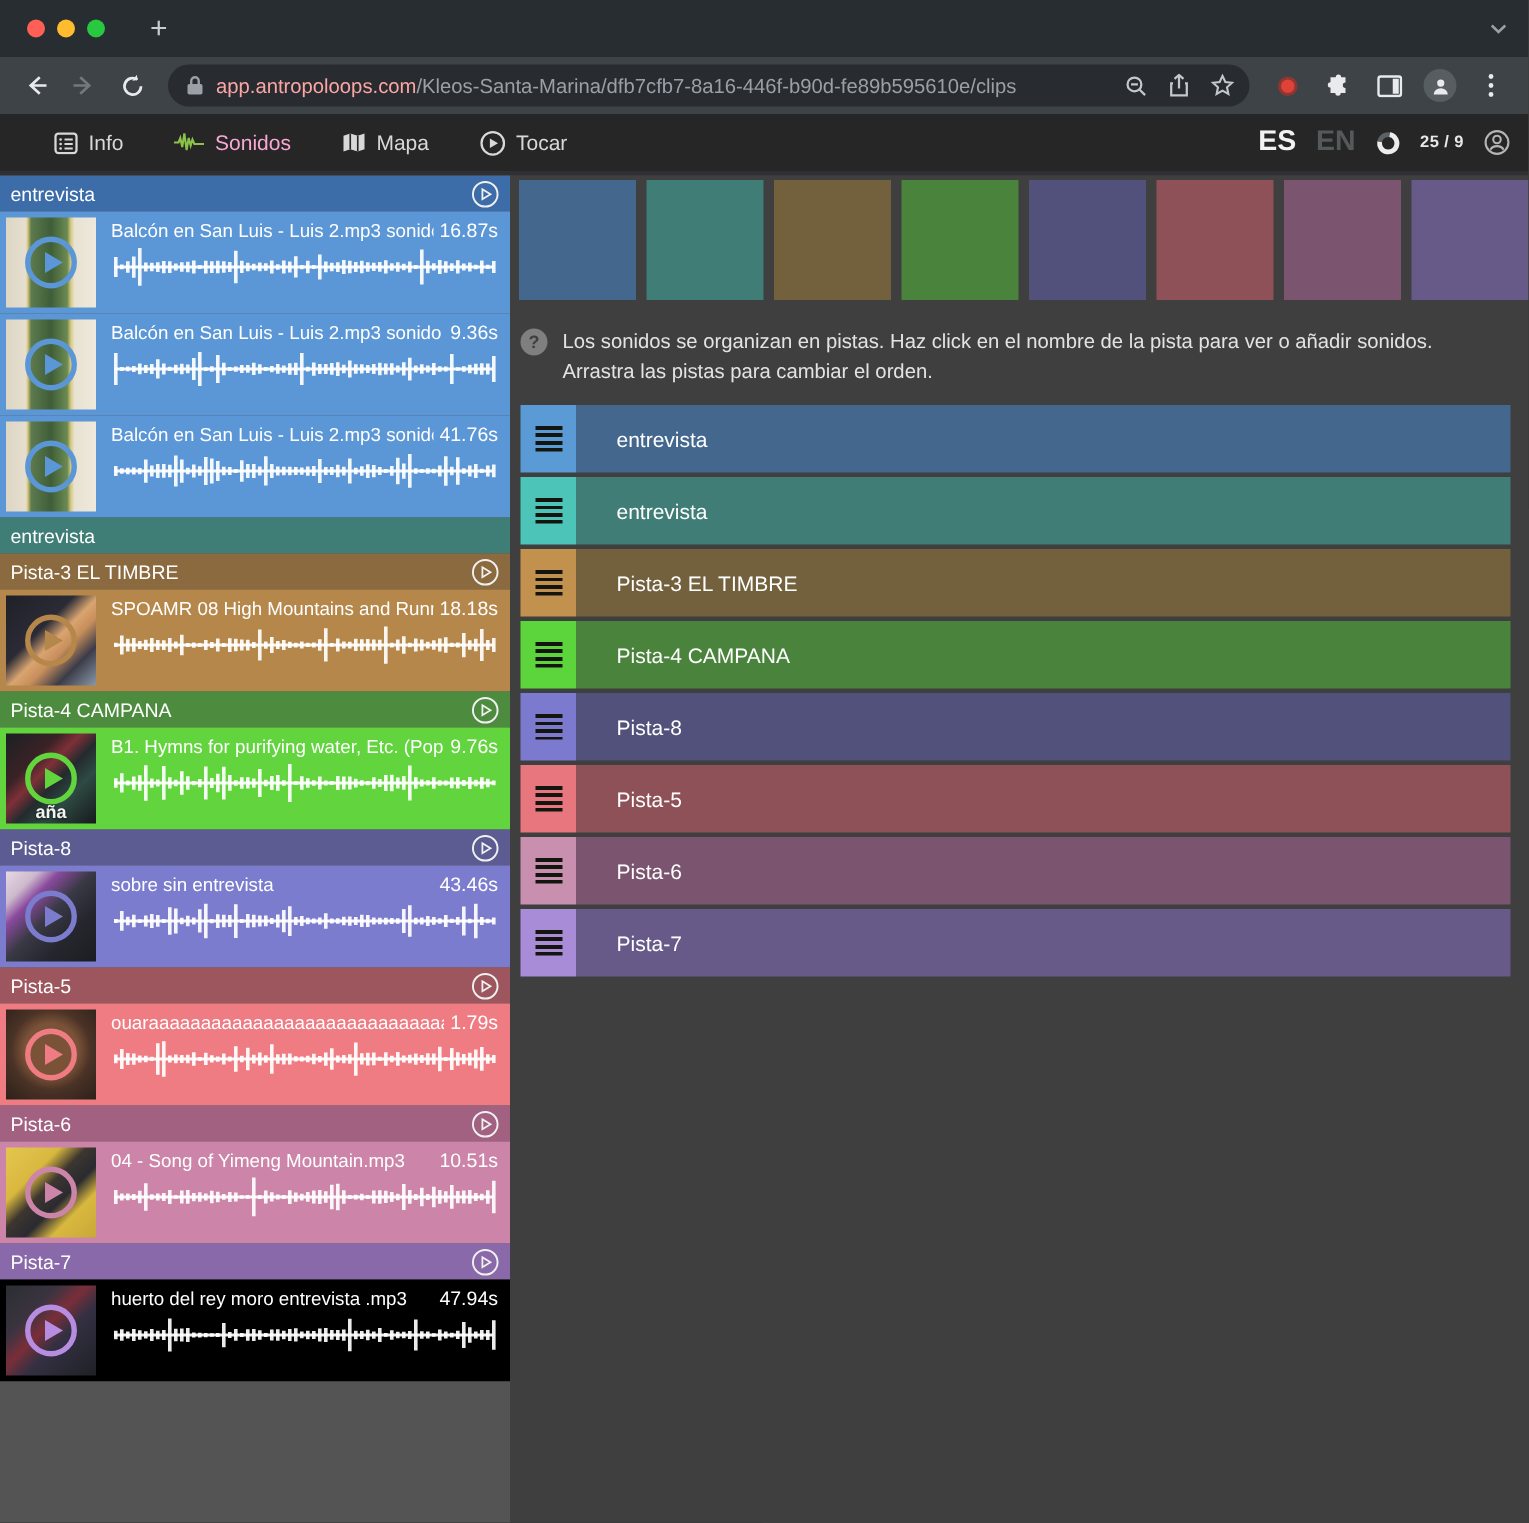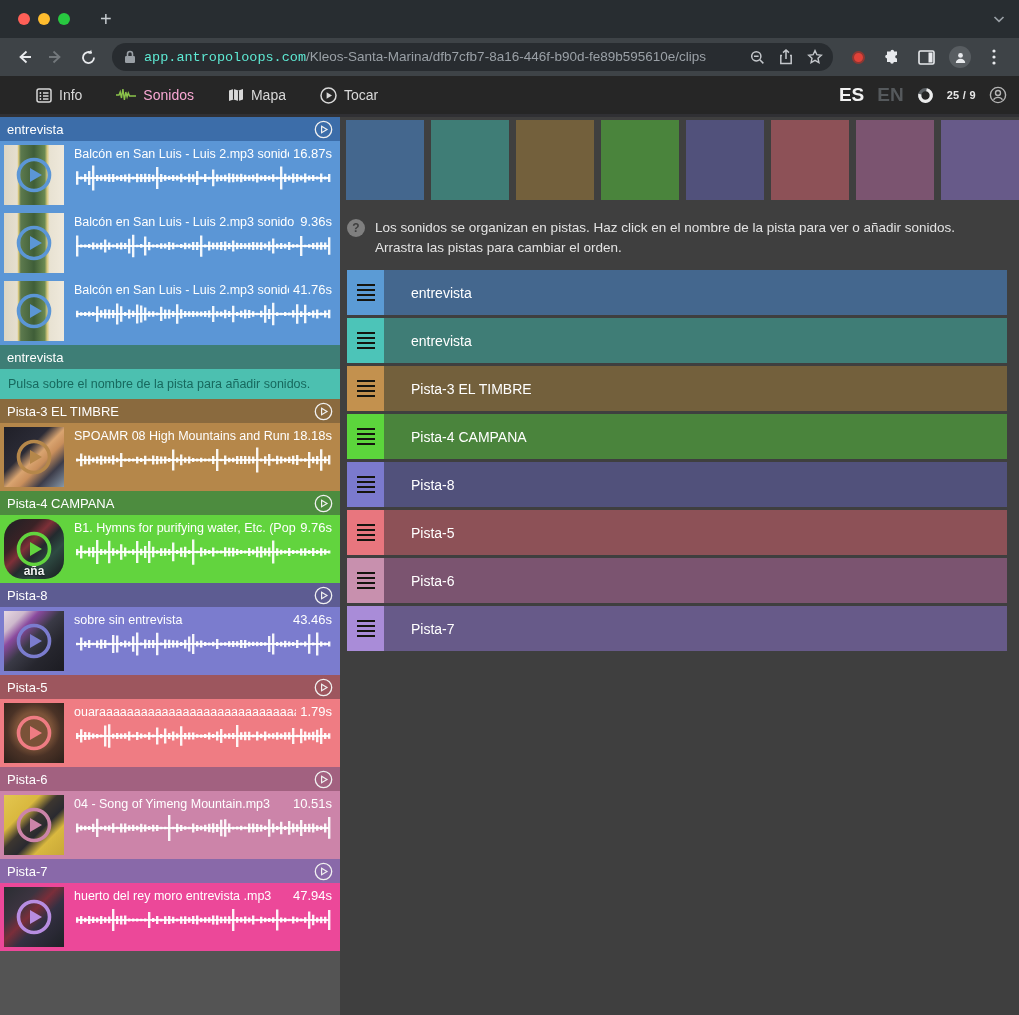--- a/index.html
+++ b/index.html
@@ -16,21 +16,21 @@
   .tab-title { color:#e8eaed; font-size:12.5px; flex:1; white-space:nowrap; overflow:hidden; }
   .tab-close { color:#d5d8db; font-size:15px; line-height:1; cursor:default; }
   .newtab { color:#c8cdd1; font-size:20px; font-weight:300; margin-left:14px; }
   .strip-chevron { margin-left:auto; margin-right:14px; color:#9aa0a6; }
 
   .toolbar { height:38px; background:#3e4347; display:flex; align-items:center; padding:0 10px; gap:4px; }
   .navbtn { width:28px; height:28px; display:flex; align-items:center; justify-content:center; border-radius:50%; }
   .urlpill { flex:1; height:28px; background:#282c30; border-radius:14px; display:flex;
     align-items:center; padding:0 10px 0 12px; margin:0 6px; max-width:740px; }
   .url { font-size:13.5px; white-space:nowrap; overflow:hidden; flex:1; margin-left:8px; }
-  .url .domain { color:#5eead4;font-family:Liberation Mono, monospace; } .url .path { color:#9aa0a6; }
+  .url .domain { color:#fca5a5; } .url .path { color:#9aa0a6; }
   .pill-ic { margin-left:14px; display:flex; align-items:center; }
   .chrome-ic { width:30px; display:flex; align-items:center; justify-content:center; }
   .recdot { width:13px; height:13px; border-radius:50%; background:#e04138; border:2.5px solid #8e3732; }
   .avatar { width:22px; height:22px; border-radius:50%; background:#585d61; display:flex; align-items:center; justify-content:center; }
 
   
   .appheader { height:38px; display:flex; }
   .mapcrumb { width:340px; flex:none; position:relative; display:flex; align-items:center; padding:0 10px; gap:7px;
     background:
       radial-gradient(circle at 198px 31px, #efc93e 0 3.5px, rgba(0,0,0,0) 4.5px),
@@ -62,21 +62,21 @@
   .clip-top { display:flex; align-items:baseline; gap:4px; }
   .clip-name { color:#fff; font-size:12.5px; white-space:nowrap; overflow:hidden; flex:1; }
   .clip-dur { color:#fff; font-size:13px; flex:none; }
   .waveform { height:34px; margin-top:3px; }
   .hint { height:30px; display:flex; align-items:center; padding:0 8px; color:#17695e; font-size:12.5px; }
   .sidebar-fill { flex:1; background:#545454; }
 
   
   .th-balcon { background:linear-gradient(90deg,#ddd6c4 0,#e6dfcf 22%,#d8c87e 24%,#5d7a4e 28%,#3f5e38 50%,#6b8a52 68%,#d8c87e 72%,#e8e2d2 76%,#efe9dc 100%); }
   .th-timbre { background:linear-gradient(135deg,#202028 0%,#2b2b36 38%,#d9a470 52%,#c98f5c 62%,#3c3c49 78%,#8898a8 100%); }
-  .th-campana { background:linear-gradient(135deg,#1c2024 0%,#3a2226 30%,#7e3038 42%,#232a2e 55%,#2e4a42 70%,#17191c 100%);border-radius:19px; }
+  .th-campana { background:linear-gradient(135deg,#1c2024 0%,#3a2226 30%,#7e3038 42%,#232a2e 55%,#2e4a42 70%,#17191c 100%); }
   .th-pekka { background:linear-gradient(135deg,#e7d9e2 0%,#cdb9cc 18%,#8a4a9e 30%,#3a3a46 48%,#26262e 70%,#1c1c22 100%); }
   .th-mrt { background:radial-gradient(circle at 50% 45%,#7a5238 0 40%,#4a3226 60%,#2c201a 100%); }
   .th-yimeng { background:linear-gradient(135deg,#e3c64f 0%,#d9b83f 30%,#3c3630 45%,#2a2a30 60%,#d9b83f 75%,#c8a838 100%); }
   .th-huerto { background:linear-gradient(135deg,#2a2e33 0%,#3c3440 30%,#7a2e3a 45%,#343042 60%,#1e2126 100%); }
 
   
   .main { flex:1; min-width:0; background:#3f3f3f; display:flex; flex-direction:column; }
   .swatches { display:flex; gap:7px; padding-left:6px; margin-top:3px; height:80px; }
   .swatch { flex:1; }
   .helpblock { display:flex; gap:10px; margin:18px 40px 13px 7px; align-items:flex-start; }
@@ -315,21 +315,20 @@
               <rect x="2" y="13" width="253" height="2" fill="rgba(255,255,255,.92)"></rect>
               <path d="M2,10.7 h2.4 v6.6 h-2.4 z M6,12.2 h2.4 v3.6 h-2.4 z M10,11.9 h2.4 v4.2 h-2.4 z M14,11.6 h2.4 v4.8 h-2.4 z M18,12.0 h2.4 v4.1 h-2.4 z M22,6.3 h2.4 v15.5 h-2.4 z M26,10.3 h2.4 v7.3 h-2.4 z M30,9.3 h2.4 v9.3 h-2.4 z M34,9.4 h2.4 v9.1 h-2.4 z M38,9.9 h2.4 v8.2 h-2.4 z M42,3.6 h2.4 v20.8 h-2.4 z M46,6.3 h2.4 v15.5 h-2.4 z M50,11.9 h2.4 v4.2 h-2.4 z M54,9.6 h2.4 v8.8 h-2.4 z M58,10.8 h2.4 v6.3 h-2.4 z M62,4.6 h2.4 v18.8 h-2.4 z M66,5.6 h2.4 v16.8 h-2.4 z M70,7.4 h2.4 v13.2 h-2.4 z M74,11.2 h2.4 v5.6 h-2.4 z M78,11.3 h2.4 v5.4 h-2.4 z M82,12.6 h2.4 v2.8 h-2.4 z M86,6.8 h2.4 v14.3 h-2.4 z M90,9.4 h2.4 v9.3 h-2.4 z M94,9.4 h2.4 v9.2 h-2.4 z M98,11.0 h2.4 v6.0 h-2.4 z M102,4.2 h2.4 v19.5 h-2.4 z M106,9.3 h2.4 v9.3 h-2.4 z M110,11.0 h2.4 v6.0 h-2.4 z M114,11.2 h2.4 v5.6 h-2.4 z M118,11.1 h2.4 v5.8 h-2.4 z M122,11.4 h2.4 v5.2 h-2.4 z M126,11.6 h2.4 v4.9 h-2.4 z M130,11.0 h2.4 v6.1 h-2.4 z M134,10.6 h2.4 v6.8 h-2.4 z M138,6.0 h2.4 v16.0 h-2.4 z M142,11.3 h2.4 v5.4 h-2.4 z M146,11.4 h2.4 v5.2 h-2.4 z M150,9.8 h2.4 v8.4 h-2.4 z M154,11.1 h2.4 v5.9 h-2.4 z M158,5.7 h2.4 v16.6 h-2.4 z M162,11.9 h2.4 v4.2 h-2.4 z M166,10.8 h2.4 v6.4 h-2.4 z M170,9.5 h2.4 v9.1 h-2.4 z M174,10.0 h2.4 v8.1 h-2.4 z M178,11.3 h2.4 v5.4 h-2.4 z M182,12.7 h2.4 v2.6 h-2.4 z M186,10.7 h2.4 v6.5 h-2.4 z M190,5.2 h2.4 v17.6 h-2.4 z M194,9.0 h2.4 v10.1 h-2.4 z M198,2.7 h2.4 v22.5 h-2.4 z M202,12.2 h2.4 v3.7 h-2.4 z M206,12.7 h2.4 v2.6 h-2.4 z M210,12.1 h2.4 v3.8 h-2.4 z M214,12.5 h2.4 v3.0 h-2.4 z M218,10.3 h2.4 v7.3 h-2.4 z M222,4.2 h2.4 v19.6 h-2.4 z M226,11.2 h2.4 v5.7 h-2.4 z M230,4.8 h2.4 v18.4 h-2.4 z M234,12.1 h2.4 v3.8 h-2.4 z M238,10.4 h2.4 v7.3 h-2.4 z M242,9.4 h2.4 v9.2 h-2.4 z M246,12.5 h2.4 v2.9 h-2.4 z M250,10.4 h2.4 v7.2 h-2.4 z M254,9.7 h2.4 v8.5 h-2.4 z " fill="rgba(255,255,255,.92)"></path>
             </svg>
           </div>
       </div>
     </div>
 
     <div class="sec-head" style="background: rgb(62, 126, 118);">
       <span class="sec-title">entrevista</span>
     </div>
-    <div class="hint" style="background: rgb(76, 192, 176);">Pulsa sobre el nombre de la pista para añadir sonidos.</div>
 
     <div class="sec-head" style="background: rgb(138, 106, 62);">
       <span class="sec-title">Pista-3 EL TIMBRE</span>
       <span>
           <svg width="19" height="19" viewBox="0 0 19 19">
             <circle cx="9.5" cy="9.5" r="8.2" stroke="#f0f0f0" stroke-width="1.3" fill="none"></circle>
             <path d="M7.6 6.2 L13 9.5 L7.6 12.8 Z" stroke="#f0f0f0" stroke-width="1.2" fill="none"></path>
           </svg>
         </span>
     </div>
@@ -477,21 +476,21 @@
 
     <div class="sec-head" style="background: rgb(137, 105, 169);">
       <span class="sec-title">Pista-7</span>
       <span>
           <svg width="19" height="19" viewBox="0 0 19 19">
             <circle cx="9.5" cy="9.5" r="8.2" stroke="#f0f0f0" stroke-width="1.3" fill="none"></circle>
             <path d="M7.6 6.2 L13 9.5 L7.6 12.8 Z" stroke="#f0f0f0" stroke-width="1.2" fill="none"></path>
           </svg>
         </span>
     </div>
-    <div class="clip" style="background: #ec4899; color: rgb(183, 141, 225);">
+    <div class="clip" style="background: #000000; color: rgb(183, 141, 225);">
       <div class="thumb th-huerto">
         <svg class="ring" width="40" height="40" viewBox="0 0 40 40">
             <circle cx="20" cy="20" r="15.5" stroke="currentColor" stroke-width="3.6" fill="none"></circle>
             <path d="M16 13 L28 20 L16 27 Z" fill="currentColor"></path>
           </svg>
       </div>
       <div class="clip-body">
         <div class="clip-top">
             <span class="clip-name">huerto del rey moro entrevista .mp3</span>
             <span class="clip-dur">47.94s</span>

